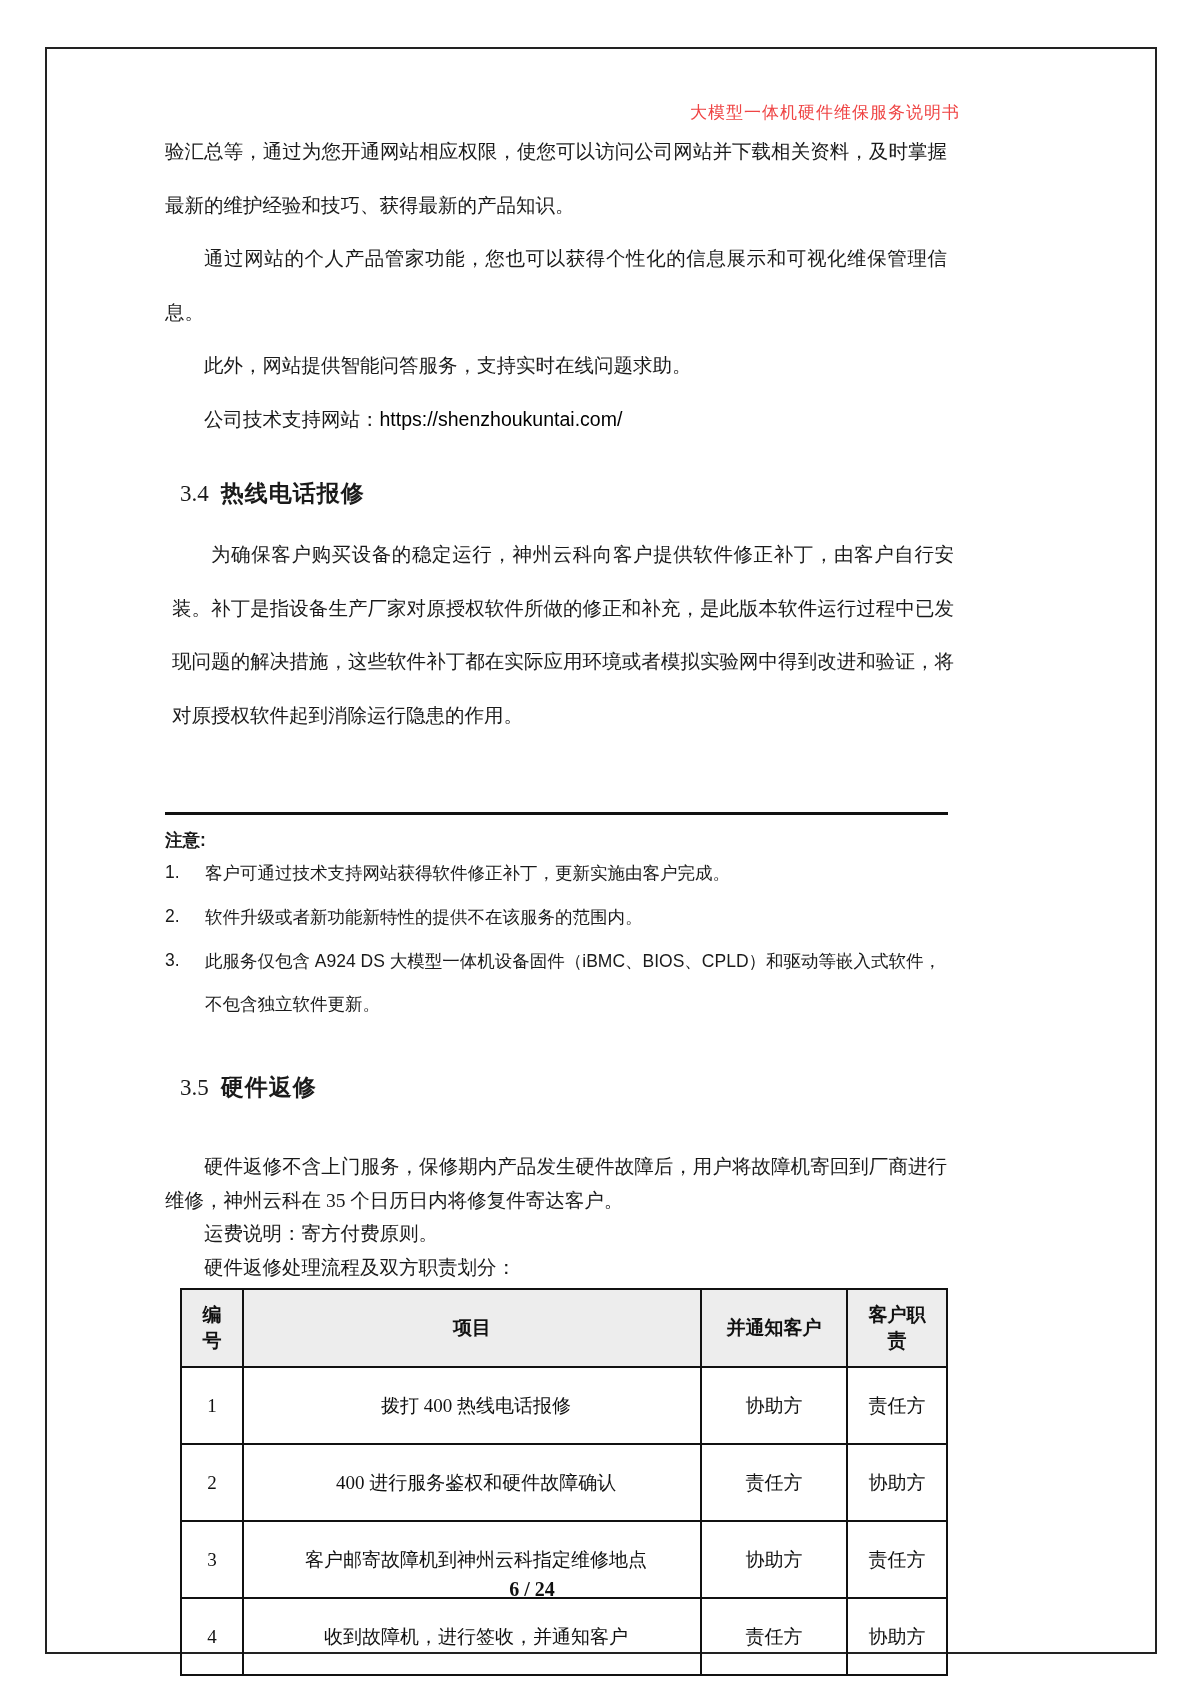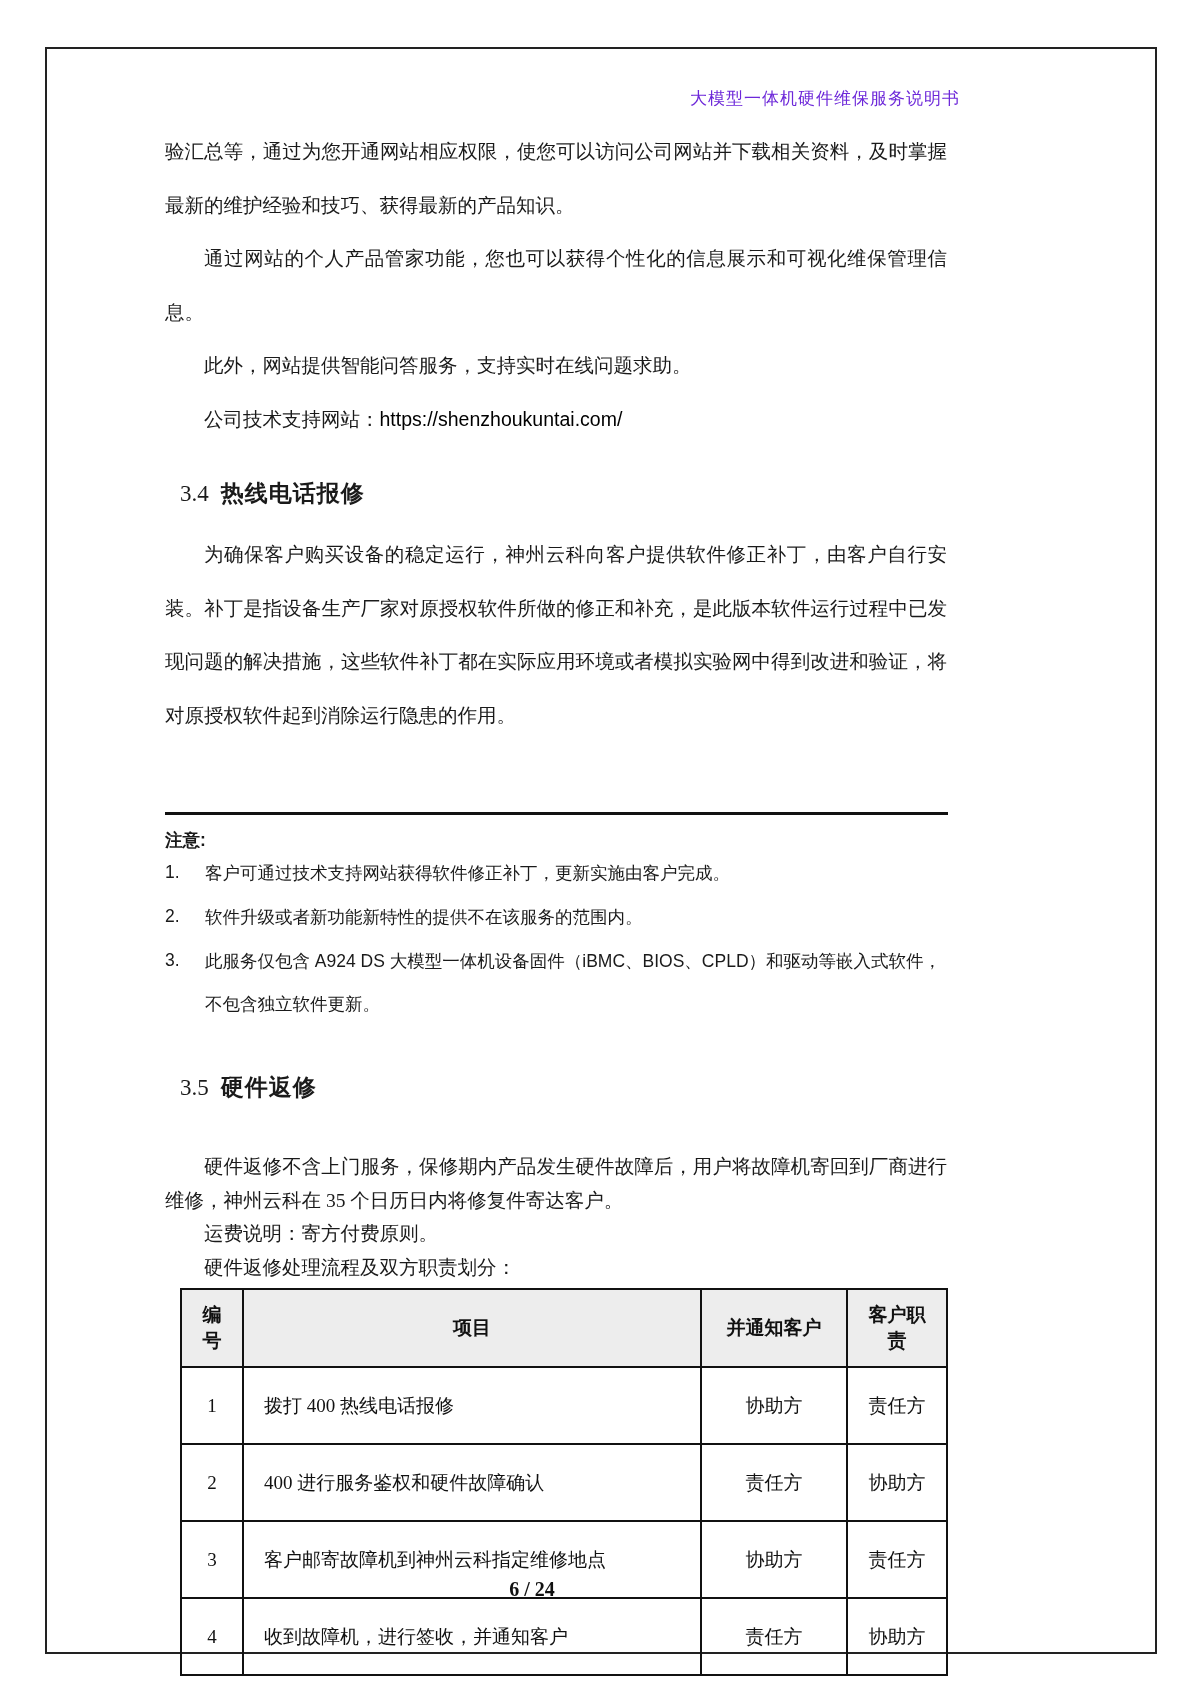--- a/index.html
+++ b/index.html
@@ -1,18 +1,18 @@
 <!DOCTYPE html>
 <html><head>
 <meta charset="utf-8">
 <style>
   html,body{margin:0;padding:0;background:#ffffff;}
   body{width:1200px;height:1698px;position:relative;font-family:"Liberation Sans",sans-serif;color:#1a1a1a;}
   .page-frame{position:absolute;left:45px;top:47px;width:1108px;height:1603px;border:2px solid #222;background:#fff;}
-  .header-title{position:absolute;top:87px;right:240px;font-family:Liberation Serif, serif;font-size:17px;letter-spacing:1px;color:#6d28d9;}
+  .header-title{position:absolute;top:101px;right:240px;font-family:Liberation Serif, serif;font-size:17px;letter-spacing:1px;color:#ef4444;}
   .flow{position:absolute;left:165px;width:782px;text-align:justify;}
   .flow p{margin:0;}
   .sans-flow{font-size:19.5px;line-height:53.5px;}
   .sans-flow p.indent{text-indent:2em;}
   .section-heading{position:absolute;left:180px;font-size:23px;font-weight:bold;}
   .section-heading .num{font-family:"Liberation Serif",serif;font-weight:400;margin-right:12px;}
   .section-heading .ttl{font-family:"Liberation Sans",sans-serif;font-weight:700;letter-spacing:1px;}
   .rule{position:absolute;left:165px;width:783px;height:3px;background:#111;}
   .note-label{position:absolute;left:165px;top:828px;font-size:17.5px;font-weight:700;}
   .note-list{position:absolute;left:165px;top:860px;width:782px;}
@@ -20,21 +20,21 @@
   .note-item .no{width:40px;flex:0 0 40px;}
   .note-item .txt{flex:1;line-height:26px;}
   .note-item:nth-child(3) .txt{line-height:43px;margin-top:-8px;}
   .serif-flow{font-family:"Liberation Serif",serif;font-size:19.5px;line-height:33.5px;}
   .serif-flow p.indent{text-indent:2em;}
   .return-table{position:absolute;left:180px;top:1288px;border-collapse:collapse;table-layout:fixed;
     font-family:"Liberation Serif",serif;font-size:19px;color:#111;}
   .return-table th,.return-table td{border:2px solid #111;text-align:center;padding:12px;}
   .return-table th{height:50px;font-weight:700;}
   .return-table td{height:51px;font-weight:400;}
-  .return-table .col-item-cell{text-align:left;padding-left:20px;margin-top:36px;}
+  .return-table .col-item-cell{text-align:center;padding-left:20px;margin-top:36px;}
   .page-footer{position:absolute;left:0;top:1578px;width:1064px;text-align:center;
     font-family:"Liberation Serif",serif;font-size:20px;font-weight:700;color:#111;}
   .url{color:#000000;text-decoration:none;}
 </style>
 </head>
 <body>
 
 <div class="page-frame"></div>
 
 <div class="header-title">大模型一体机硬件维保服务说明书</div>
@@ -43,21 +43,21 @@
   <p>验汇总等，通过为您开通网站相应权限，使您可以访问公司网站并下载相关资料，及时掌握最新的维护经验和技巧、获得最新的产品知识。</p>
   <p class="indent">通过网站的个人产品管家功能，您也可以获得个性化的信息展示和可视化维保管理信息。</p>
   <p class="indent">此外，网站提供智能问答服务，支持实时在线问题求助。</p>
   <p class="indent"><span>公司技术支持网站：</span><a class="url" href="#">https://shenzhoukuntai.com/</a></p>
 </div>
 
 <div class="section-heading" style="top:478px;">
   <span class="num">3.4</span><span class="ttl">热线电话报修</span>
 </div>
 
-<div class="flow sans-flow" style="top:528px;">
+<div class="flow sans-flow" style="top:528px;margin-left:7px;">
   <p class="indent">为确保客户购买设备的稳定运行，神州云科向客户提供软件修正补丁，由客户自行安装。补丁是指设备生产厂家对原授权软件所做的修正和补充，是此版本软件运行过程中已发现问题的解决措施，这些软件补丁都在实际应用环境或者模拟实验网中得到改进和验证，将对原授权软件起到消除运行隐患的作用。</p>
 </div>
 
 <div class="rule" style="top:812px;"></div>
 
 <div class="note-label">注意:</div>
 
 <div class="note-list">
   <div class="note-item">
     <span class="no">1.</span>

